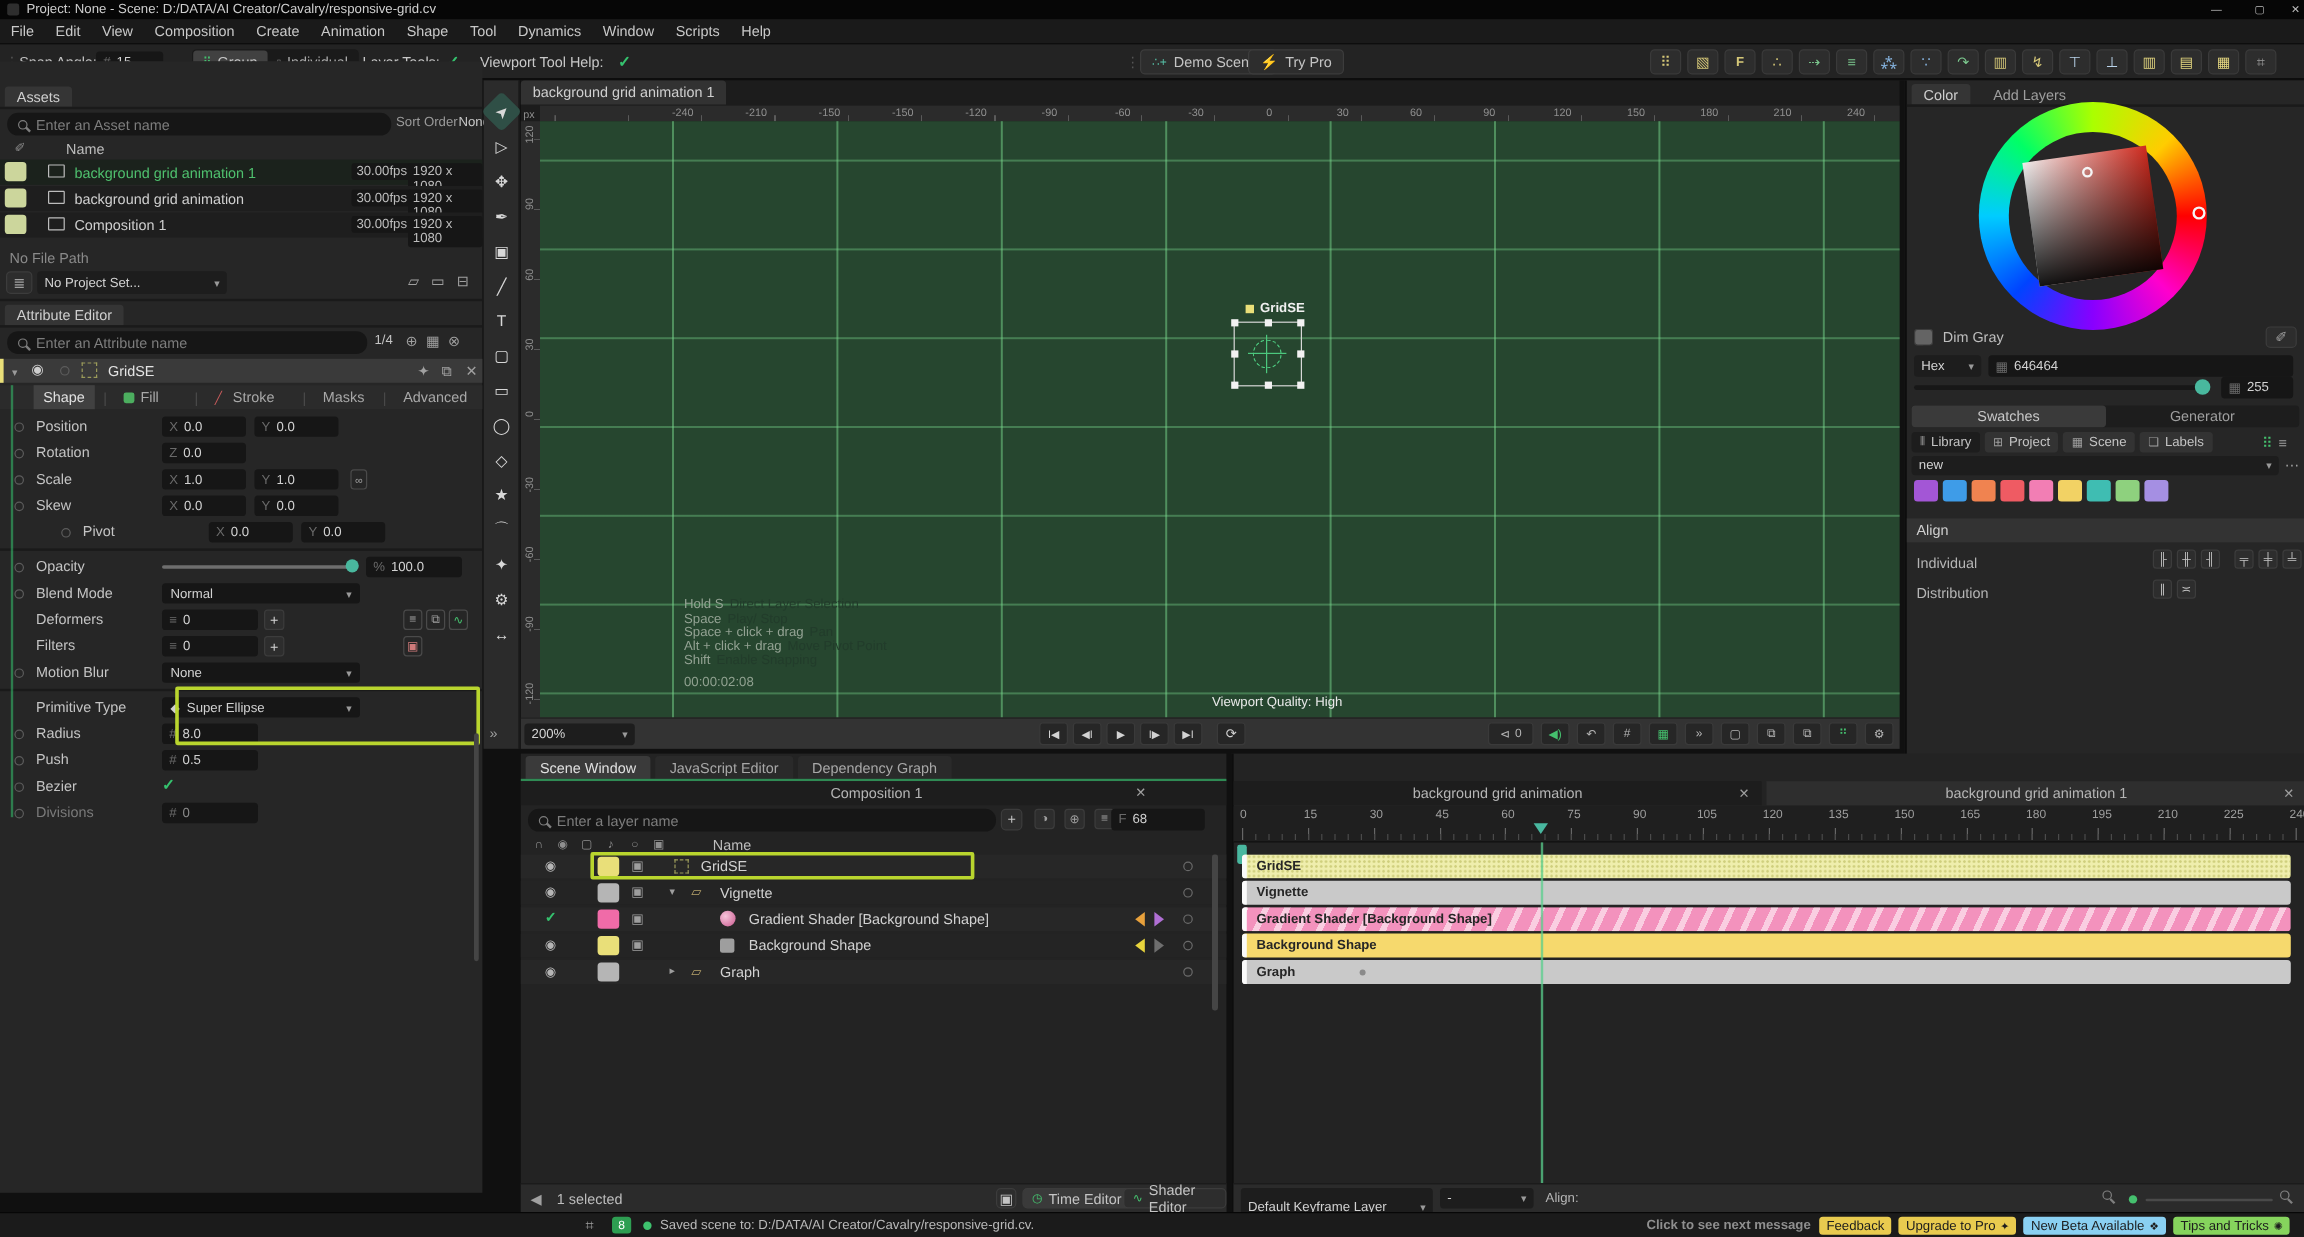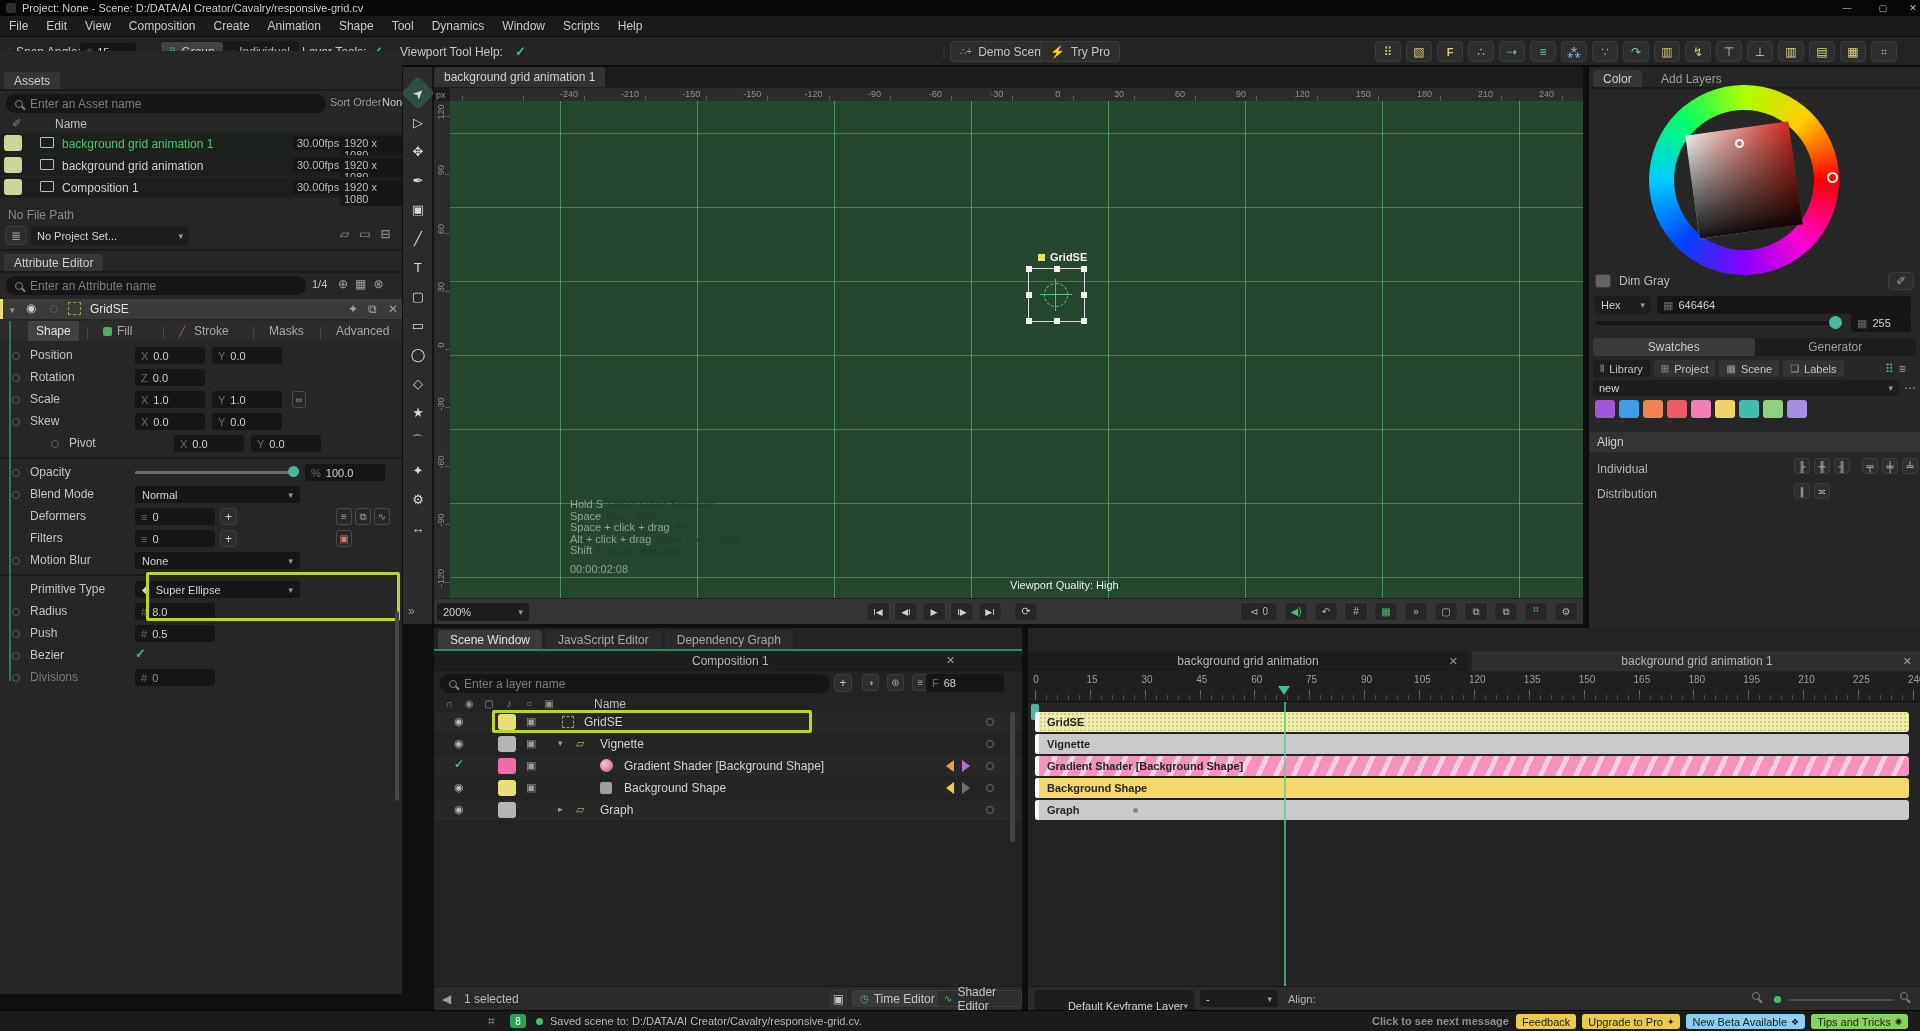--- a/index.html
+++ b/index.html
@@ -902,21 +902,21 @@
         <div style="width: 4px; height: 20px; background: rgb(250, 250, 250); flex: 0 0 auto; margin-right: 8px;"></div>
         <div style="white-space: nowrap;">Graph</div>
         <div style="position: absolute; left: 98.45px; width: 5px; height: 5px; background: rgb(138, 138, 138); border-radius: 50%;"></div>
       </div>
     </div>
   <div id="playhead">
       <div style="position: absolute; left: 255.744px; top: 74px; width: 2px; height: 284px; background: rgba(90, 205, 140, 0.75);"></div>
     </div>
 
   <div class="abs" style="left:0;top:358px;width:894px;height:24px;background:#2b2b2b;border-top:1px solid #1a1a1a;">
-    <div class="abs fld" style="left:6px;top:3px;width:160px;height:32px;justify-content:flex-end;background:#1d1d1d;">
+    <div class="abs fld" style="left:6px;top:3px;width:160px;height:32px;justify-content:space-between;background:#1d1d1d;">
       <span>Default Keyframe Layer</span>
         <span class="chev">▾</span>
     </div>
     <div class="abs fld" style="left:172px;top:3px;width:78px;height:17px;justify-content:space-between;background:#1d1d1d;">
       <span>-</span>
         <span class="chev">▾</span>
     </div>
     <span class="abs" style="left:260px;top:6px;color:#b5b5b5;font-size:11px;">Align:</span>
     <div id="tl-align" class="abs row" style="left:296px;top:4px;gap:3px;"></div>
     <div id="tl-extra" class="abs row" style="left:390px;top:4px;gap:3px;"></div>

